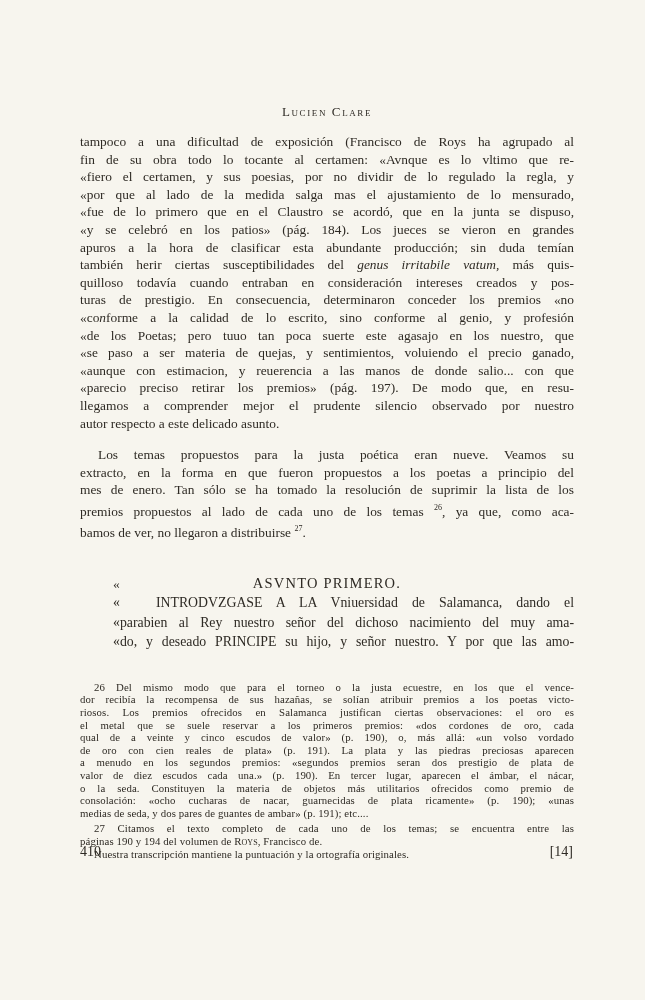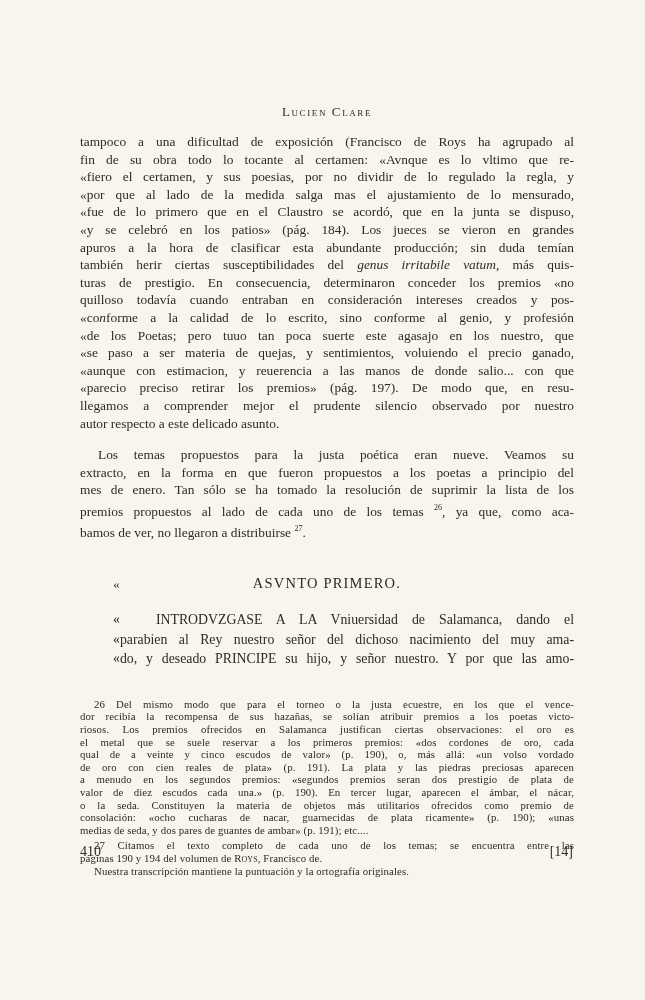--- a/index.html
+++ b/index.html
@@ -56,21 +56,20 @@
     position:absolute; left:33px; top:1px;
     font-size:13.5px;
   }
   .asunto .title{
     display:block;
     text-align:center;
     font-size:14.5px;
     letter-spacing:1.2px;
   }
   .quote{
-    margin-top:17px;
     margin-left:33px;
   }
   .quote .tl{
     font-size:13.8px;
     line-height:19.6px;
   }
   .footnotes{
     margin-top:29px;
   }
   .footnotes .tl{
@@ -97,22 +96,22 @@
 
     <div class="para1">
         <div class="tl">tampoco a una dificultad de exposición (Francisco de Roys ha agrupado al</div>
         <div class="tl">fin de su obra todo lo tocante al certamen: «Avnque es lo vltimo que re-</div>
         <div class="tl">«fiero el certamen, y sus poesias, por no dividir de lo regulado la regla, y</div>
         <div class="tl">«por que al lado de la medida salga mas el ajustamiento de lo mensurado,</div>
         <div class="tl">«fue de lo primero que en el Claustro se acordó, que en la junta se dispuso,</div>
         <div class="tl">«y se celebró en los patios» (pág. 184). Los jueces se vieron en grandes</div>
         <div class="tl">apuros a la hora de clasificar esta abundante producción; sin duda temían</div>
         <div class="tl">también herir ciertas susceptibilidades del <span class="it">genus irritabile vatum,</span> más quis-</div>
+        <div class="tl">quilloso todavía cuando entraban en consideración intereses creados y pos-</div>
         <div class="tl">turas de prestigio. En consecuencia, determinaron conceder los premios «no</div>
-        <div class="tl">quilloso todavía cuando entraban en consideración intereses creados y pos-</div>
         <div class="tl">«co<span class="it">n</span>forme a la calidad de lo escrito, sino co<span class="it">n</span>forme al genio, y profesión</div>
         <div class="tl">«de los Poetas; pero tuuo tan poca suerte este agasajo en los nuestro, que</div>
         <div class="tl">«se paso a ser materia de quejas, y sentimientos, voluiendo el precio ganado,</div>
         <div class="tl">«aunque con estimacion, y reuerencia a las manos de donde salio... con que</div>
         <div class="tl">«parecio preciso retirar los premios» (pág. 197). De modo que, en resu-</div>
         <div class="tl">llegamos a comprender mejor el prudente silencio observado por nuestro</div>
         <div class="tl nj">autor respecto a este delicado asunto.</div>
       </div>
 
     <div class="para2">

